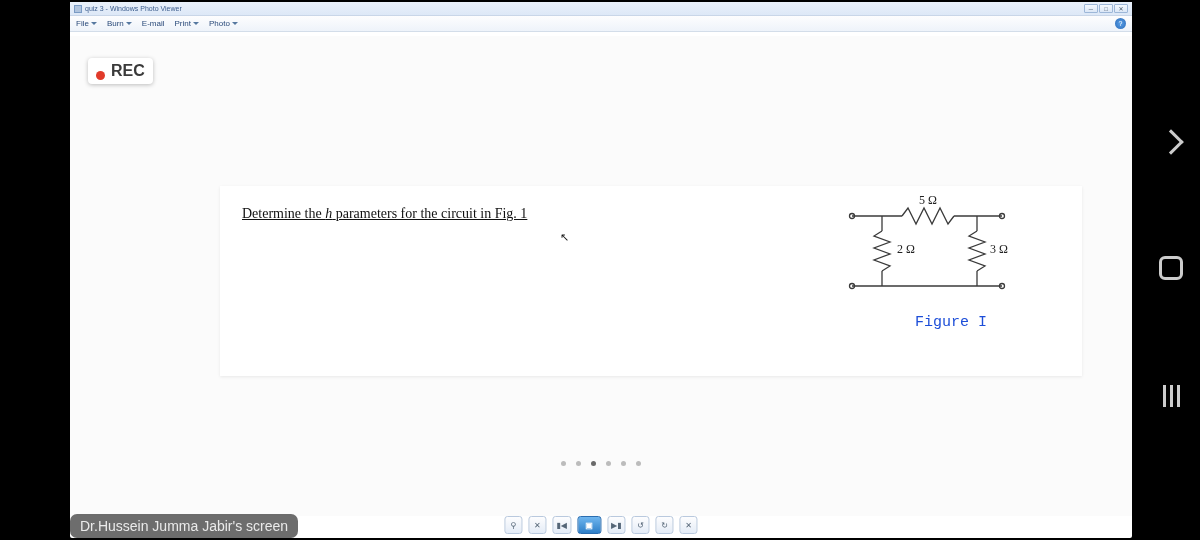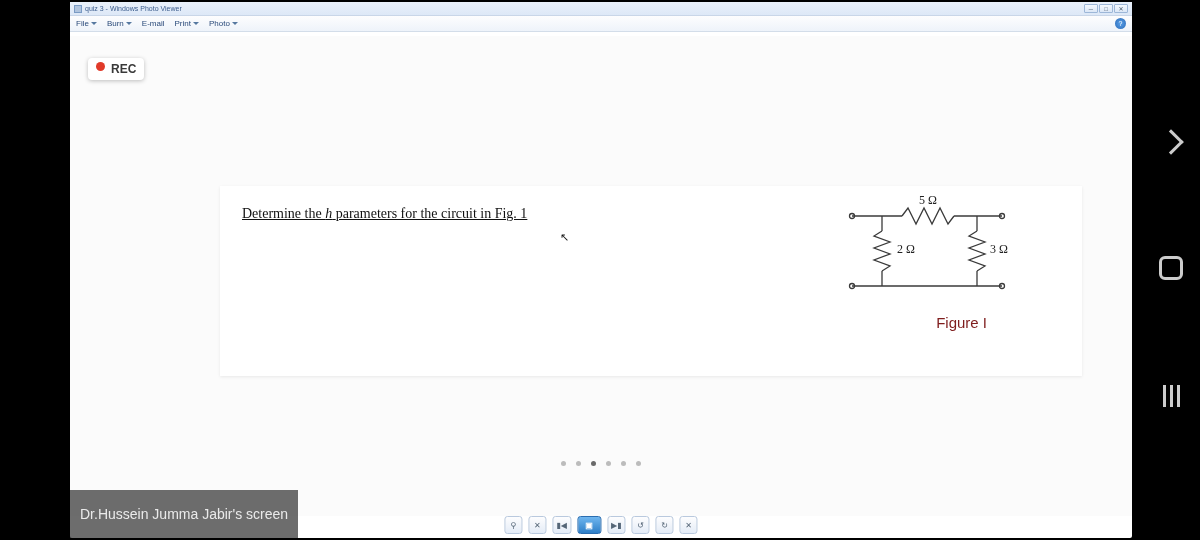--- a/index.html
+++ b/index.html
@@ -107,23 +107,23 @@
       overflow: hidden;
     }
     .rec-pill {
       position: absolute;
       top: 22px; left: 18px;
       background: #fff;
       border-radius: 4px;
       box-shadow: 0 1px 4px rgba(0,0,0,.25);
       padding: 4px 8px;
       display: flex;
-      align-items: flex-start;
+      align-items: flex-end;
       gap: 6px;
-      font-size: 12px;
+      font-size: 16px;
       font-weight: 600;
       color: #3a3a3a;
     }
     .rec-pill .dot {
       width: 9px; height: 9px; border-radius: 50%; background: #e13a2a;
     }
     .paper {
       position: absolute;
       left: 150px; right: 50px;
       top: 150px;
@@ -146,31 +146,32 @@
       font-size: 11px; color:#111;
     }
     .circuit {
       position: absolute;
       right: 40px; top: 10px;
       width: 200px; height: 110px;
     }
     .figure-label {
       position: absolute;
       right: 95px; top: 128px;
-      font-family: Liberation Sans, sans-serif;
+      font-family: Liberation Mono, monospace;
       font-size: 15px;
-      color: #7f1d1d;
+      color: #1d4ed8;
     }
     .screen-share {
       position: absolute;
       left: 0; bottom: 0;
       background: rgba(60,60,60,.75);
       color: #eaeaea;
       font-size: 14px;
-      padding: 16px 10px;
+      padding: 4px 10px;
+      border-radius: 7px;
     }
     .bottom-controls {
       position: absolute;
       left: 50%; transform: translateX(-50%);
       bottom: 4px;
       display:flex; align-items:center; gap: 6px;
     }
     .ctrl {
       height: 18px;
       min-width: 18px;

